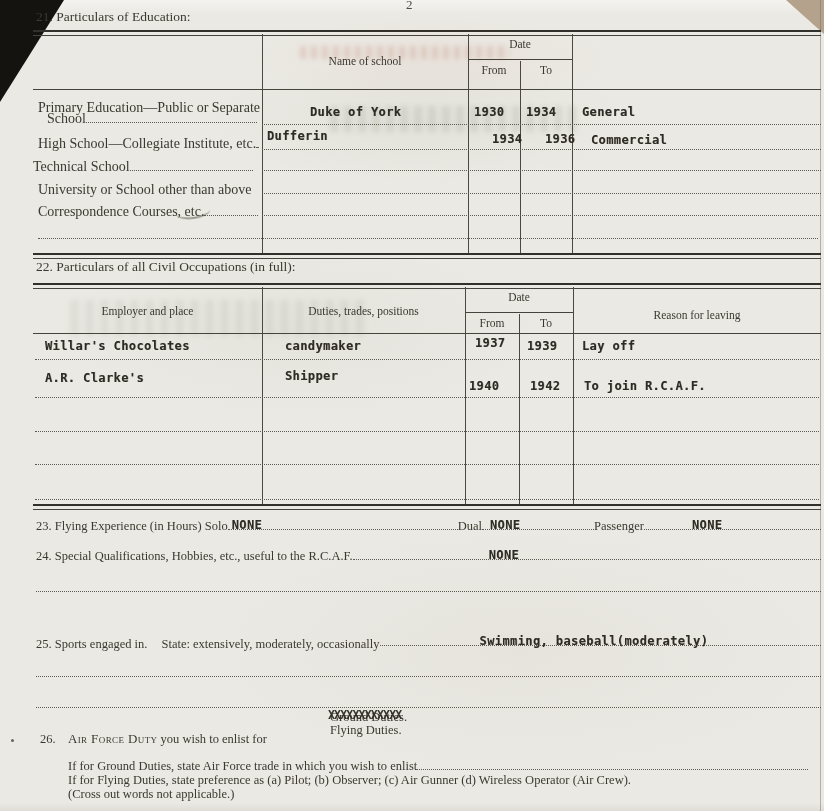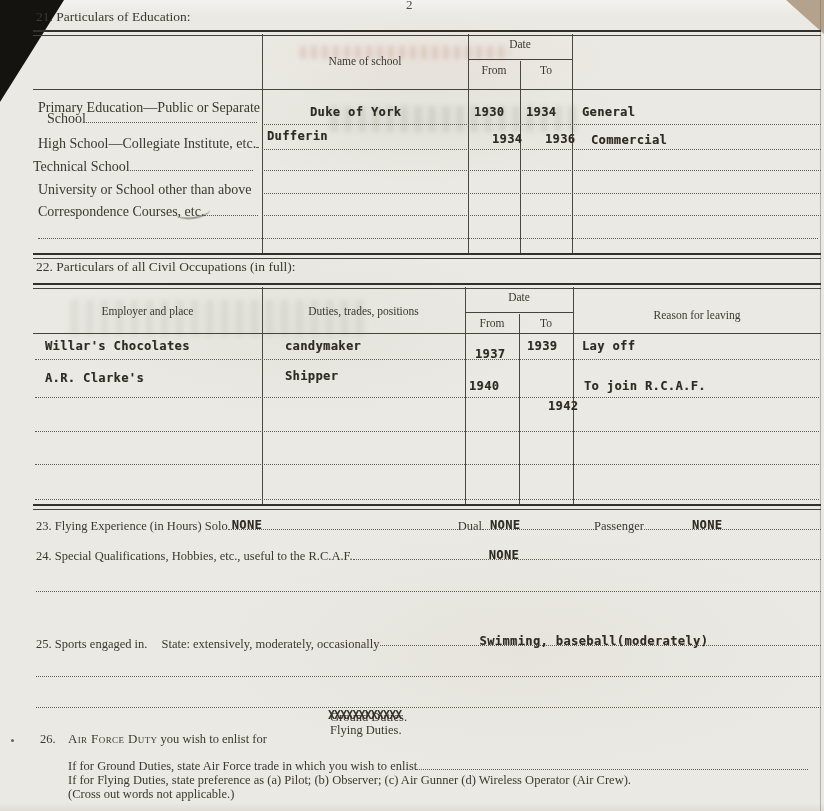--- a/index.html
+++ b/index.html
@@ -139,29 +139,29 @@
     <div class="abs hdr" style="left:229px;top:22px;width:203px;">Duties, trades, positions</div>
     <div class="abs hdr" style="left:432px;top:8px;width:108px;">Date</div>
     <div class="hrule" style="left:432px;top:29px;width:108px;"></div>
     <div class="abs hdr" style="left:432px;top:34px;width:54px;">From</div>
     <div class="abs hdr" style="left:486px;top:34px;width:54px;">To</div>
     <div class="abs hdr" style="left:540px;top:26px;width:200px;margin-left:24px;">Reason for leaving</div>
     <div class="hrule" style="left:0;top:50px;width:788px;"></div>
 
     <div class="abs typed" style="left:12px;top:56px;">Willar's Chocolates</div>
     <div class="abs typed" style="left:252px;top:56px;">candymaker</div>
-    <div class="abs typed" style="left:442px;top:64px;">1937</div>
+    <div class="abs typed" style="left:442px;top:53px;">1937</div>
     <div class="abs typed" style="left:494px;top:56px;">1939</div>
     <div class="abs typed" style="left:549px;top:56px;">Lay off</div>
     <div class="dotline" style="left:2px;top:76px;width:784px;"></div>
 
     <div class="abs typed" style="left:12px;top:88px;">A.R. Clarke's</div>
     <div class="abs typed" style="left:252px;top:86px;">Shipper</div>
     <div class="abs typed" style="left:436px;top:96px;">1940</div>
-    <div class="abs typed" style="left:515px;top:96px;margin-top:20px;">1942</div>
+    <div class="abs typed" style="left:497px;top:96px;">1942</div>
     <div class="abs typed" style="left:551px;top:96px;">To join R.C.A.F.</div>
     <div class="dotline" style="left:2px;top:114px;width:784px;"></div>
 
     <div class="dotline" style="left:2px;top:148px;width:784px;"></div>
     <div class="dotline" style="left:2px;top:181px;width:784px;"></div>
     <div class="dotline" style="left:2px;top:216px;width:784px;"></div>
     <div class="hrule-heavy" style="left:0;top:221px;width:788px;"></div>
   </div>
 
   <div class="abs lead-row line-12" style="left:36px;top:519px;width:785px;">

